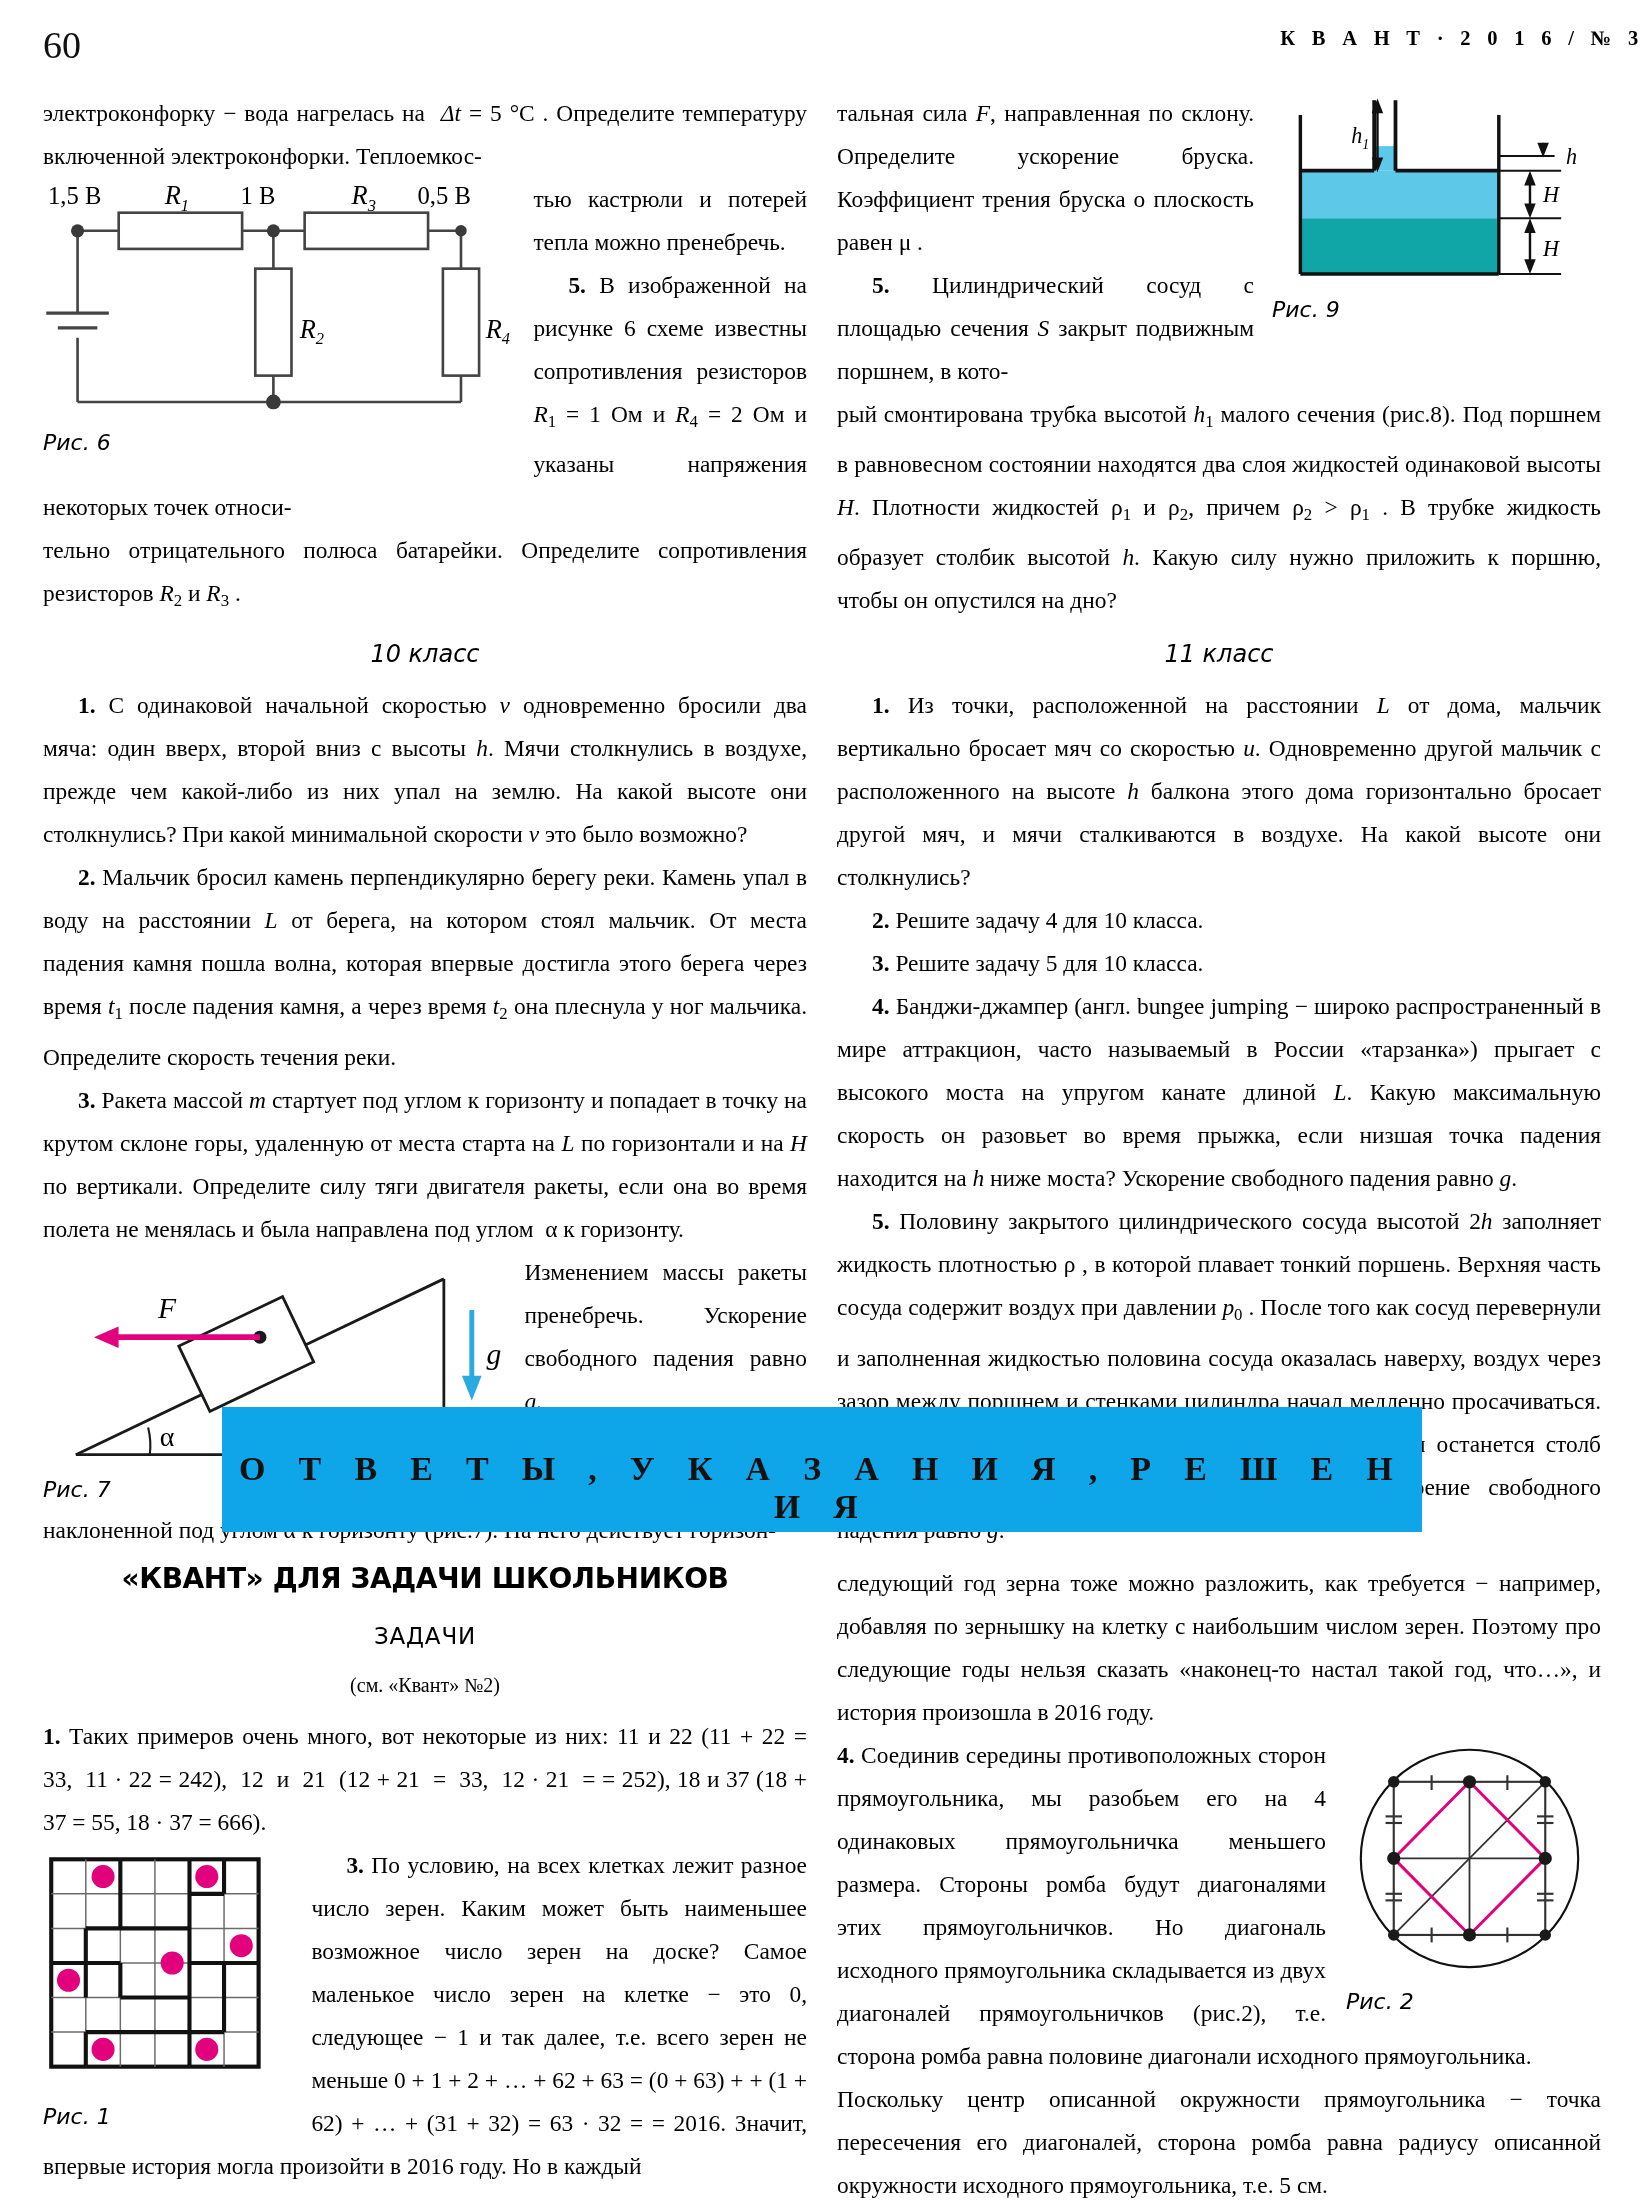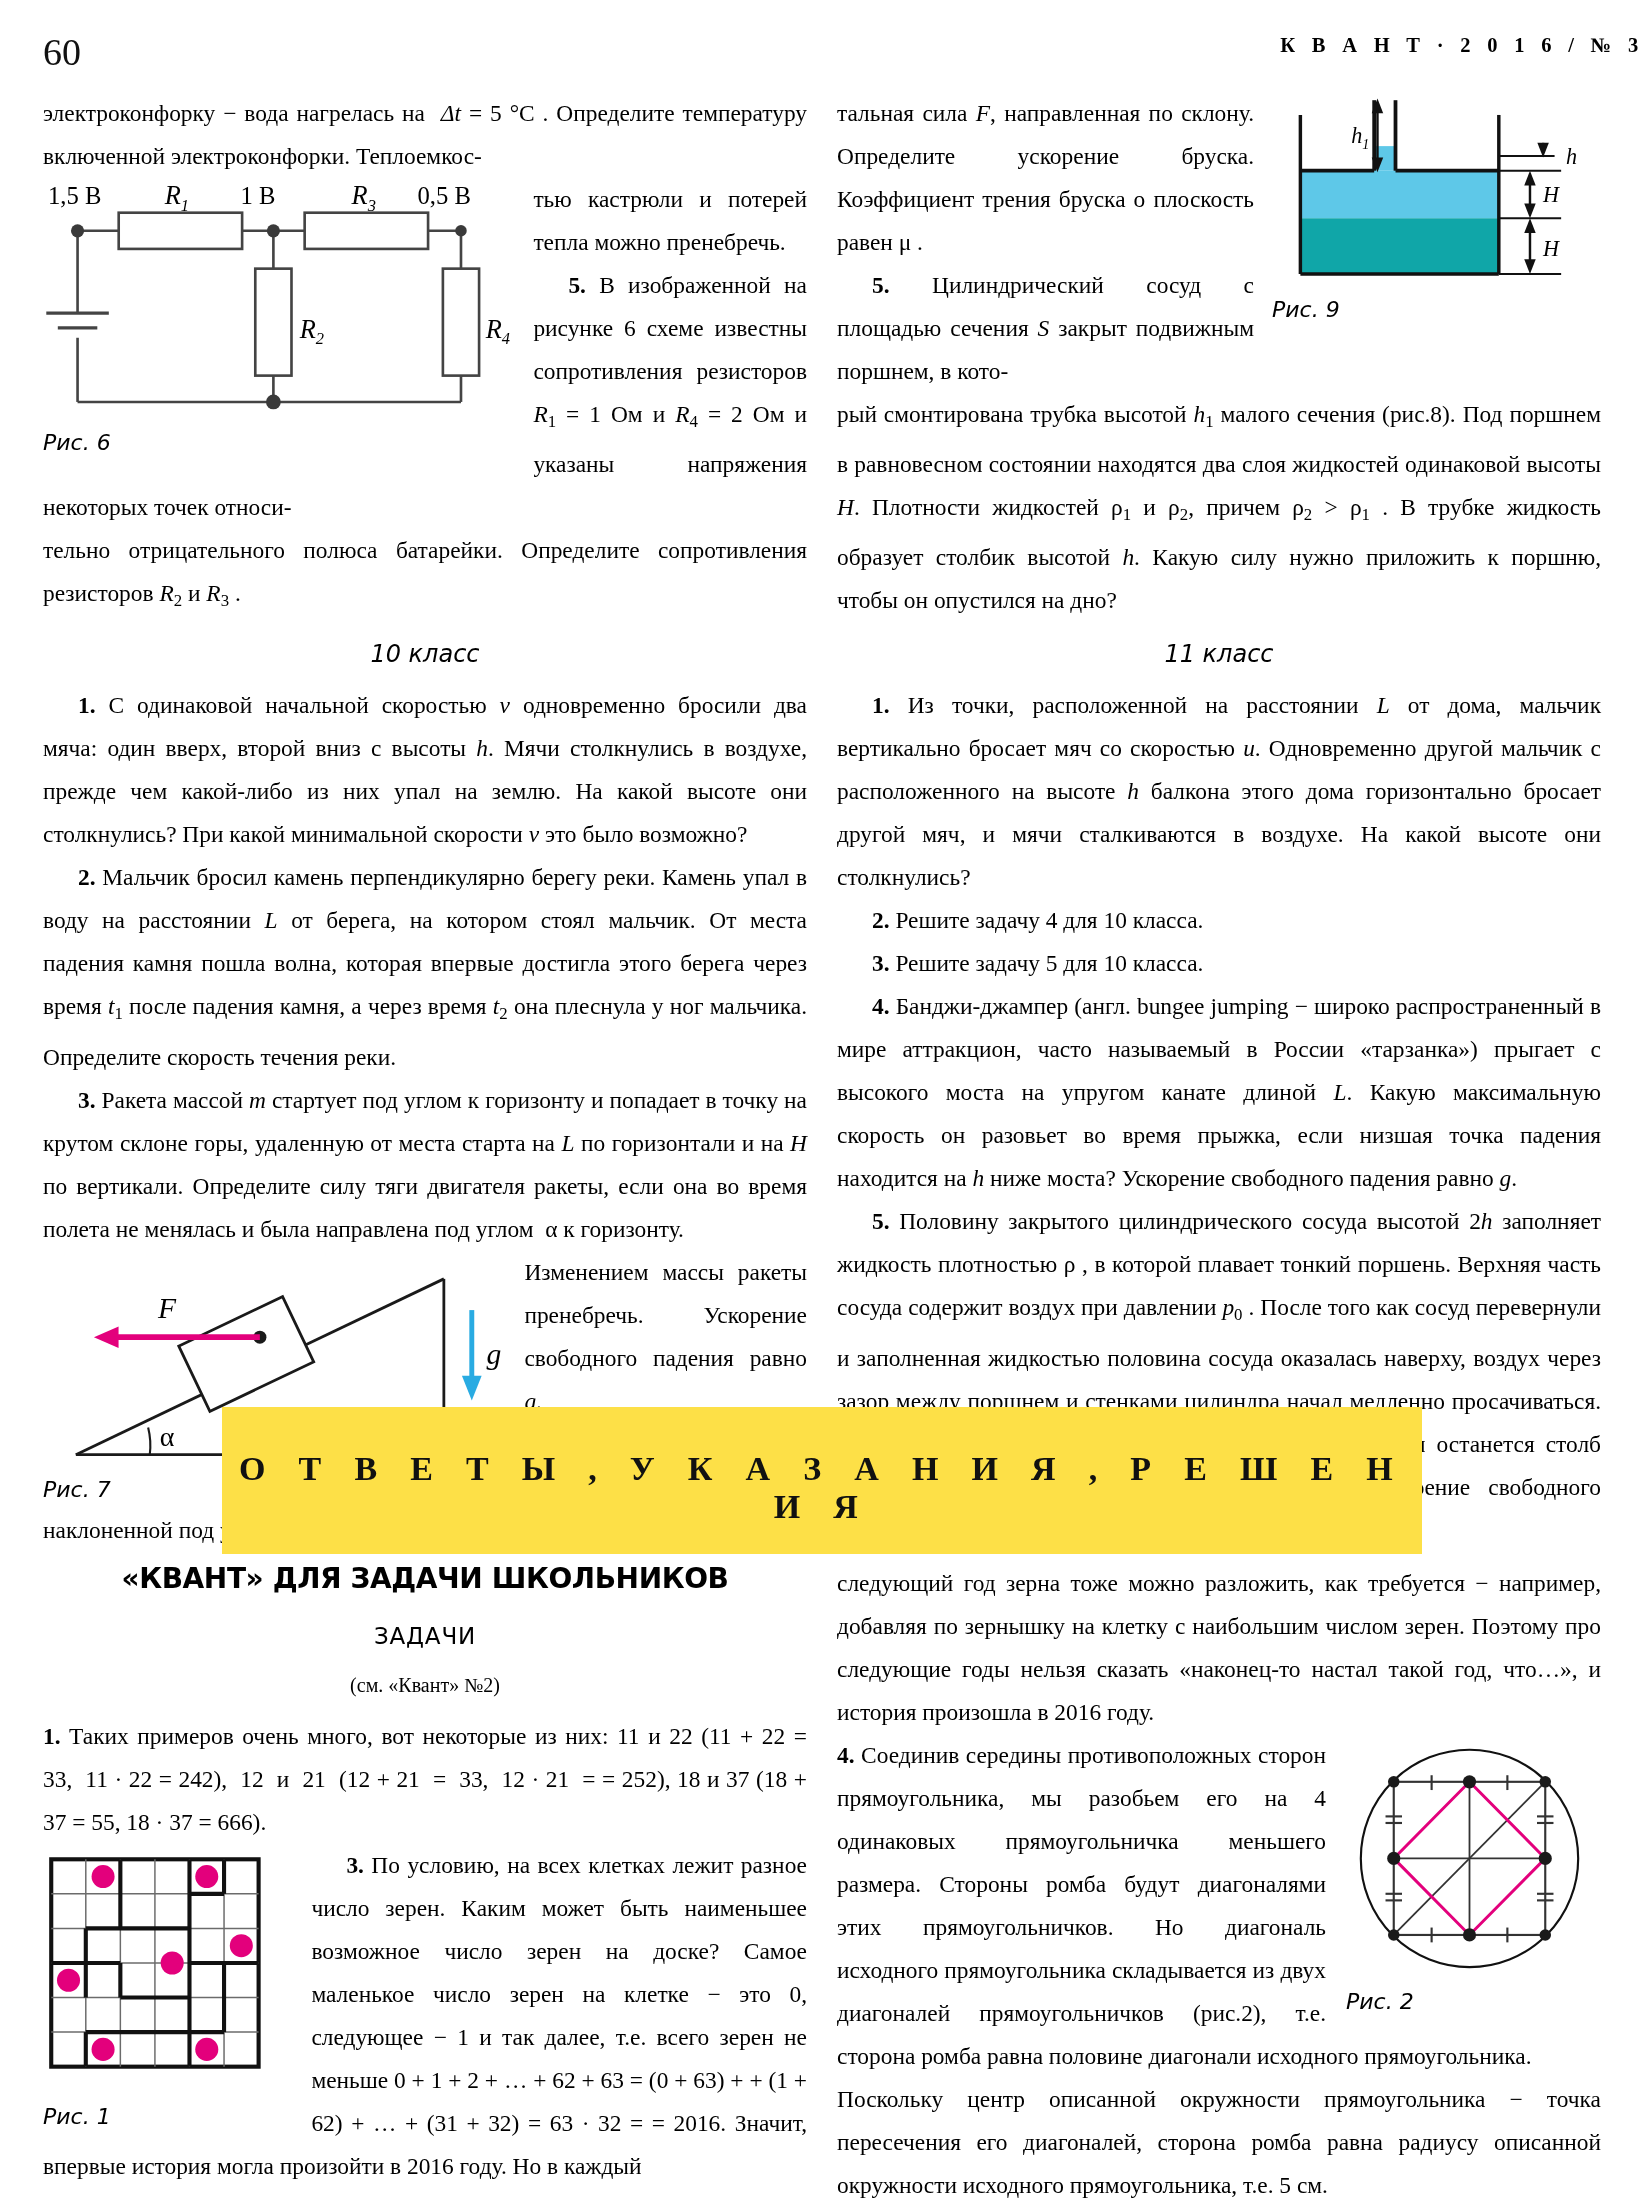--- a/index.html
+++ b/index.html
@@ -7,21 +7,21 @@
   body{
     width:1644px;height:2205px;
     font-family:"Liberation Serif","DejaVu Serif",serif;
     color:#000;
     position:relative;
     overflow:hidden;
   }
   .page{position:relative;width:1644px;height:2205px;box-sizing:border-box;padding:0;}
 
   
-  .runhead{position:absolute;left:0;top:31px;width:1576px;height:43px;}
+  .runhead{position:absolute;left:0;top:24px;width:1576px;height:43px;}
   .folio{position:absolute;left:43px;top:0;font-size:38px;line-height:43px;color:#111;}
   .journal-title{position:absolute;left:0;top:3.3px;width:1644px;text-align:right;
       font-size:20.5px;letter-spacing:5.8px;font-weight:bold;}
 
   
   .cols{position:absolute;left:43px;top:92px;width:1558px;}
   .col{position:absolute;top:0;width:764px;}
   .col-left{left:0;}
   .col-right{left:794px;}
 
@@ -49,22 +49,22 @@
   }
 
   
   .fig-left-top{float:left;width:469px;margin:5px 21.4px 8.2px 0;}
   .fig-inline{float:left;width:460px;margin:8.2px 21.4px 5px 0;}
   .fig-right-top{float:right;width:329px;margin:0 0 6.6px 18px;}
   .clr{clear:both;}
 
   
   .banner{
-    position:absolute;left:222px;top:1407px;width:1200px;height:147px;
-    background:#fde047;
+    position:absolute;left:222px;top:1407px;width:1200px;height:125px;
+    background:#0ea5e9;
   }
   .banner-text{
     position:absolute;left:0;top:43px;width:1200px;text-align:center;
     font-family:"Liberation Serif","DejaVu Serif",serif;
     font-weight:bold;font-size:34px;letter-spacing:12.3px;color:#111;
   }
 
   
   .answers{position:absolute;left:43px;top:1562px;width:1558px;}
   .ans-col{position:absolute;top:0;width:764px;}

